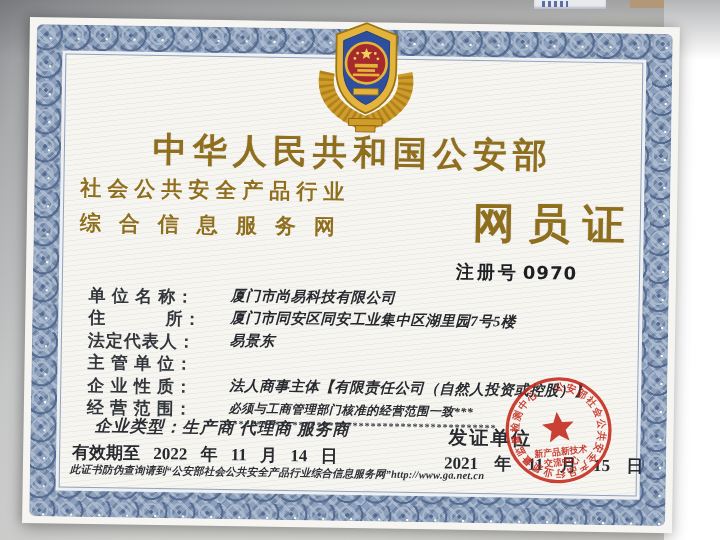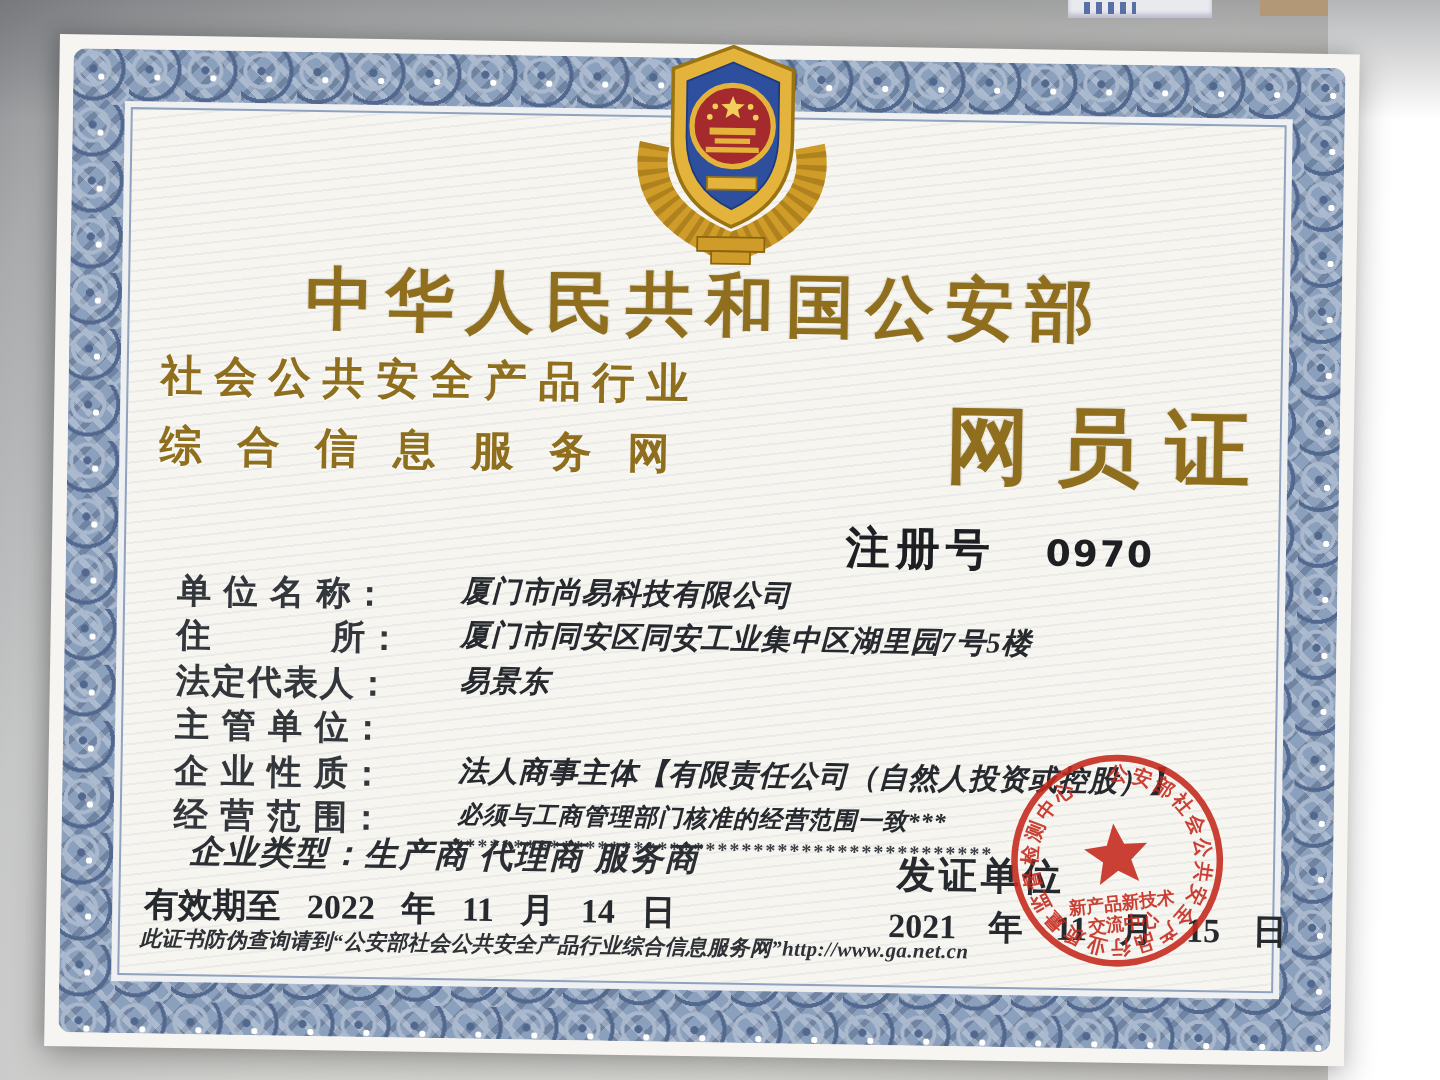--- a/index.html
+++ b/index.html
@@ -36,23 +36,23 @@
     font-size:34px;font-weight:bold;letter-spacing:6px;color:#8f6f1e;
     text-shadow:0 1px 0 rgba(255,255,255,.6),0 0 1px rgba(90,65,10,.5);white-space:nowrap;}
   .subtitles{position:absolute;left:16px;top:119px;width:356px;color:#8f6f1e;font-weight:bold;
     text-shadow:0 1px 0 rgba(255,255,255,.6);}
   .subtitles .l1{font-size:21px;letter-spacing:6px;white-space:nowrap;}
   .subtitles .l2{font-size:21px;letter-spacing:18px;white-space:nowrap;margin-top:7px;}
   .certname{position:absolute;right:2px;top:134px;font-size:42px;font-weight:bold;
     letter-spacing:13px;color:#8f6f1e;text-shadow:0 1px 0 rgba(255,255,255,.6),0 0 1px rgba(90,65,10,.5);
     white-space:nowrap;}
   .reg{position:absolute;right:62px;top:199px;color:#1d1f22;white-space:nowrap;}
-  .reg .rl{font-size:22px;font-weight:bold;letter-spacing:3px;}
+  .reg .rl{font-size:18px;font-weight:bold;letter-spacing:3px;}
   .reg .rn{font-size:18px;font-weight:bold;font-family:"DejaVu Sans","Liberation Sans",sans-serif;
-    letter-spacing:1px;margin-left:21px;}
+    letter-spacing:1px;margin-left:0;}
   
   .fields{position:absolute;left:26px;top:229px;right:20px;}
   .frow{height:22.4px;white-space:nowrap;}
   .flabel{display:inline-block;width:138px;font-size:17px;font-weight:bold;color:#33373c;
     letter-spacing:1px;vertical-align:top;}
   .fvalue{font-size:14.5px;font-style:italic;font-weight:bold;color:#26292e;letter-spacing:.5px;}
   .fvalue.small{font-size:12px;}
   .stars{font-size:10px;font-weight:bold;font-style:normal;color:#3a3e44;letter-spacing:1px;
     line-height:9px;display:block;margin-left:2px;margin-top:-2px;}
   

